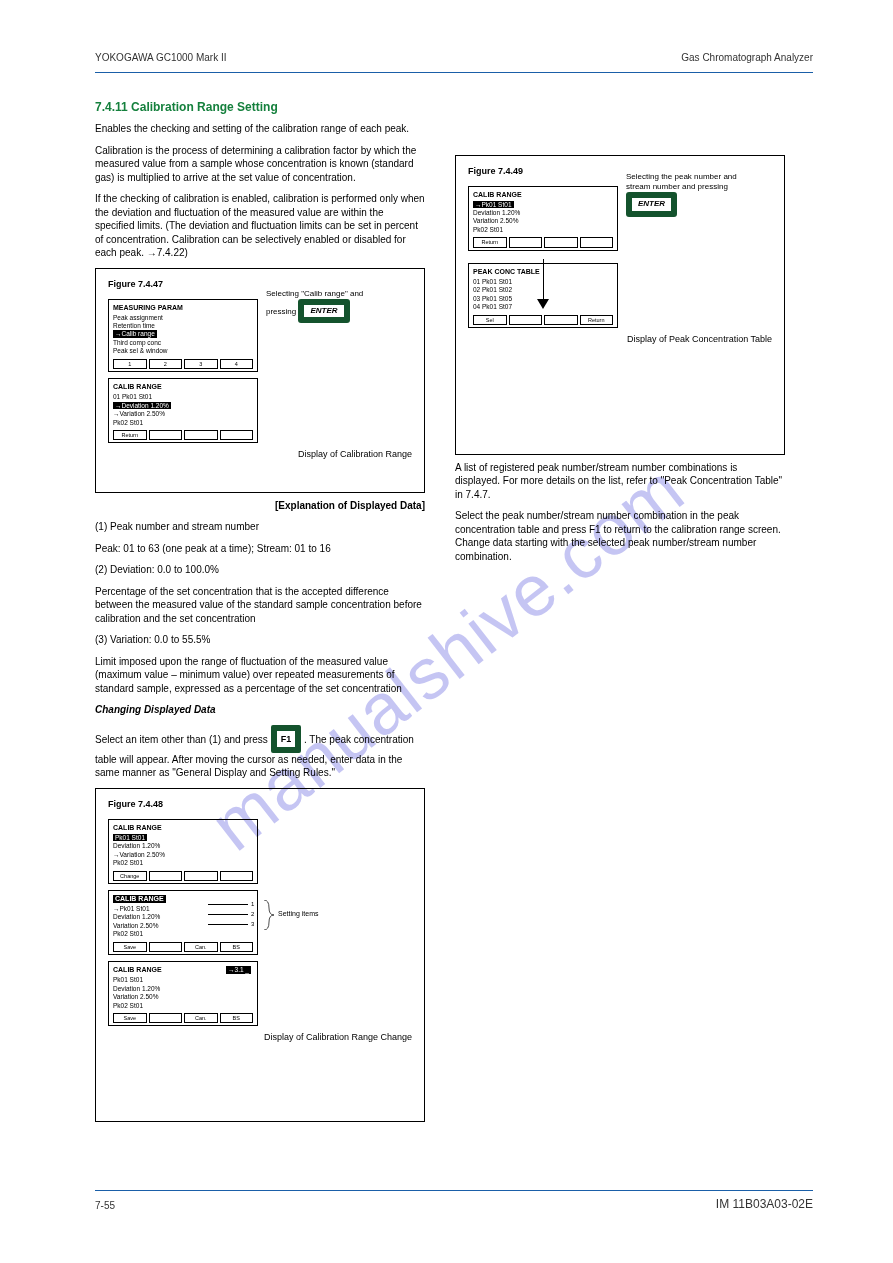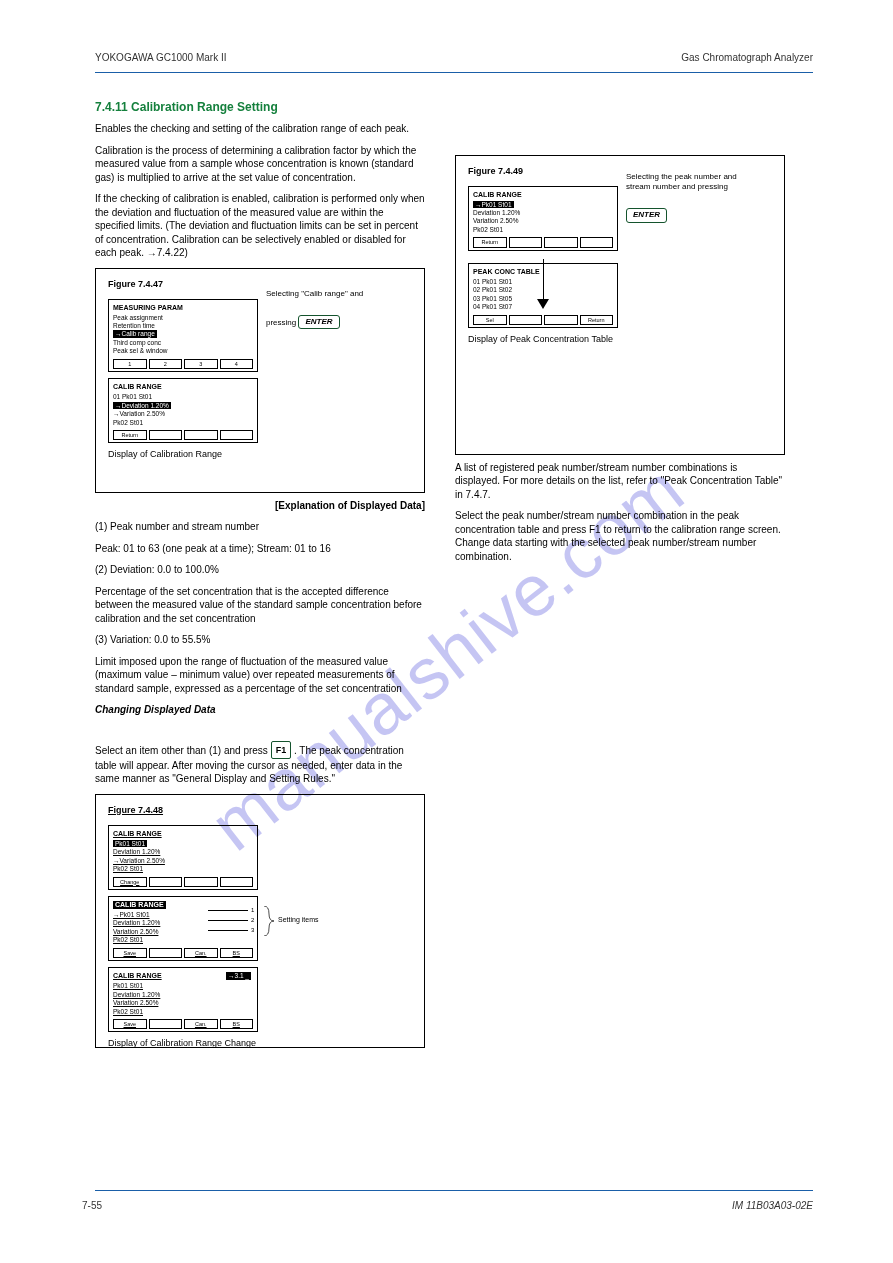--- a/index.html
+++ b/index.html
@@ -25,50 +25,49 @@
   }
   .header-left {
     position: absolute; left: 95px; top: 52px;
     font-size: 10px; color: #333;
   }
   .header-right {
     position: absolute; right: 80px; top: 52px;
     font-size: 10px; color: #333; margin-left: 8px;
   }
   .footer-left {
-    position: absolute; left: 82px; bottom: 52px;
+    position: absolute; left: 95px; bottom: 52px;
     font-size: 10px; color: #333; margin-top: 24px;
   }
   .footer-right {
     position: absolute; right: 80px; bottom: 52px;
-    font-size: 10px; color: #333; font-style: italic;
+    font-size: 12px; color: #333;
   }
   .columns {
     position: absolute;
     left: 95px; top: 100px; right: 80px;
   }
   .col-left { position: absolute; left: 0; width: 330px; top: 0; }
   .col-right { position: absolute; left: 360px; width: 330px; top: 0; }
 
   .h4 {
     font-size: 12px; font-weight: bold; color: #15803d;
     margin-bottom: 8px;
   }
   .body-text {
     font-size: 10px; line-height: 1.35; margin-bottom: 8px;
   }
   .enter-key, .f1-key {
     display: inline-block;
     font-family: Arial, sans-serif;
     font-size: 8px; font-style: italic; font-weight: bold;
-    border: 1px solid #14532d;
+    border: 6px solid #14532d;
     border-radius: 3px;
     padding: 1px 6px;
     vertical-align: 1px;
-    margin-top: 16px;
   }
   .f1-key { font-style: normal; padding: 2px 4px; font-size: 9px; border-radius: 2px; }
 
   .fig-frame {
     border: 1px solid #000;
     padding: 10px 12px 6px;
     margin-top: 6px; margin-bottom: 6px;
     position: relative;
   }
   .fig-caption {
@@ -89,21 +88,21 @@
     padding: 0 2px; margin-right: 2px;
   }
   .lcd .line { margin-bottom: 1px; white-space: nowrap; }
   .lcd .tabs {
     display: flex; gap: 2px; margin-top: 4px;
   }
   .lcd .tab {
     border: 1px solid #000; font-size: 5.5px; padding: 1px 0;
     text-align: center; flex: 1;
   }
-  .fig-title { text-align: left; font-size: 9px; margin-top: 6px; }
+  .fig-title { text-align: right; font-size: 9px; margin-top: 6px; }
 
   .side-right {
     position: absolute; left: 170px; top: 40px; width: 120px;
     font-size: 8px; line-height: 1.3;
   }
   .side-right-b { top: 20px; }
 
   .arrow-down {
     width: 0; height: 0; position: relative; left: 70px; margin: 8px 0 4px;
   }
@@ -207,21 +206,21 @@
     <div class="body-text">(3)  Variation: 0.0 to 55.5%</div>
     <div class="body-text">Limit imposed upon the range of fluctuation of the measured value (maximum value – minimum value) over repeated measurements of standard sample, expressed as a percentage of the set concentration</div>
 
     <div class="body-text" style="font-weight:bold;margin-top:8px;font-style:italic;">Changing Displayed Data</div>
     <div class="body-text">
       <span>Select an item other than (1) and press </span>
       <span class="f1-key">F1</span>
       <span>. The peak concentration table will appear. After moving the cursor as needed, enter data in the same manner as "General Display and Setting Rules."</span>
     </div>
 
-    <div class="fig-frame" style="height: 254px; text-decoration: underline;">
+    <div class="fig-frame" style="height: 334px;">
       <div class="fig-caption">Figure 7.4.48</div>
 
       <div class="lcd">
         <div class="title">CALIB RANGE</div>
         <div class="line"><span class="invert"> Pk01 St01</span></div>
         <div class="line"> Deviation  1.20%</div>
         <div class="line">→Variation  2.50%</div>
         <div class="line"> Pk02 St01</div>
         <div class="tabs">
           <div class="tab">Change</div>

